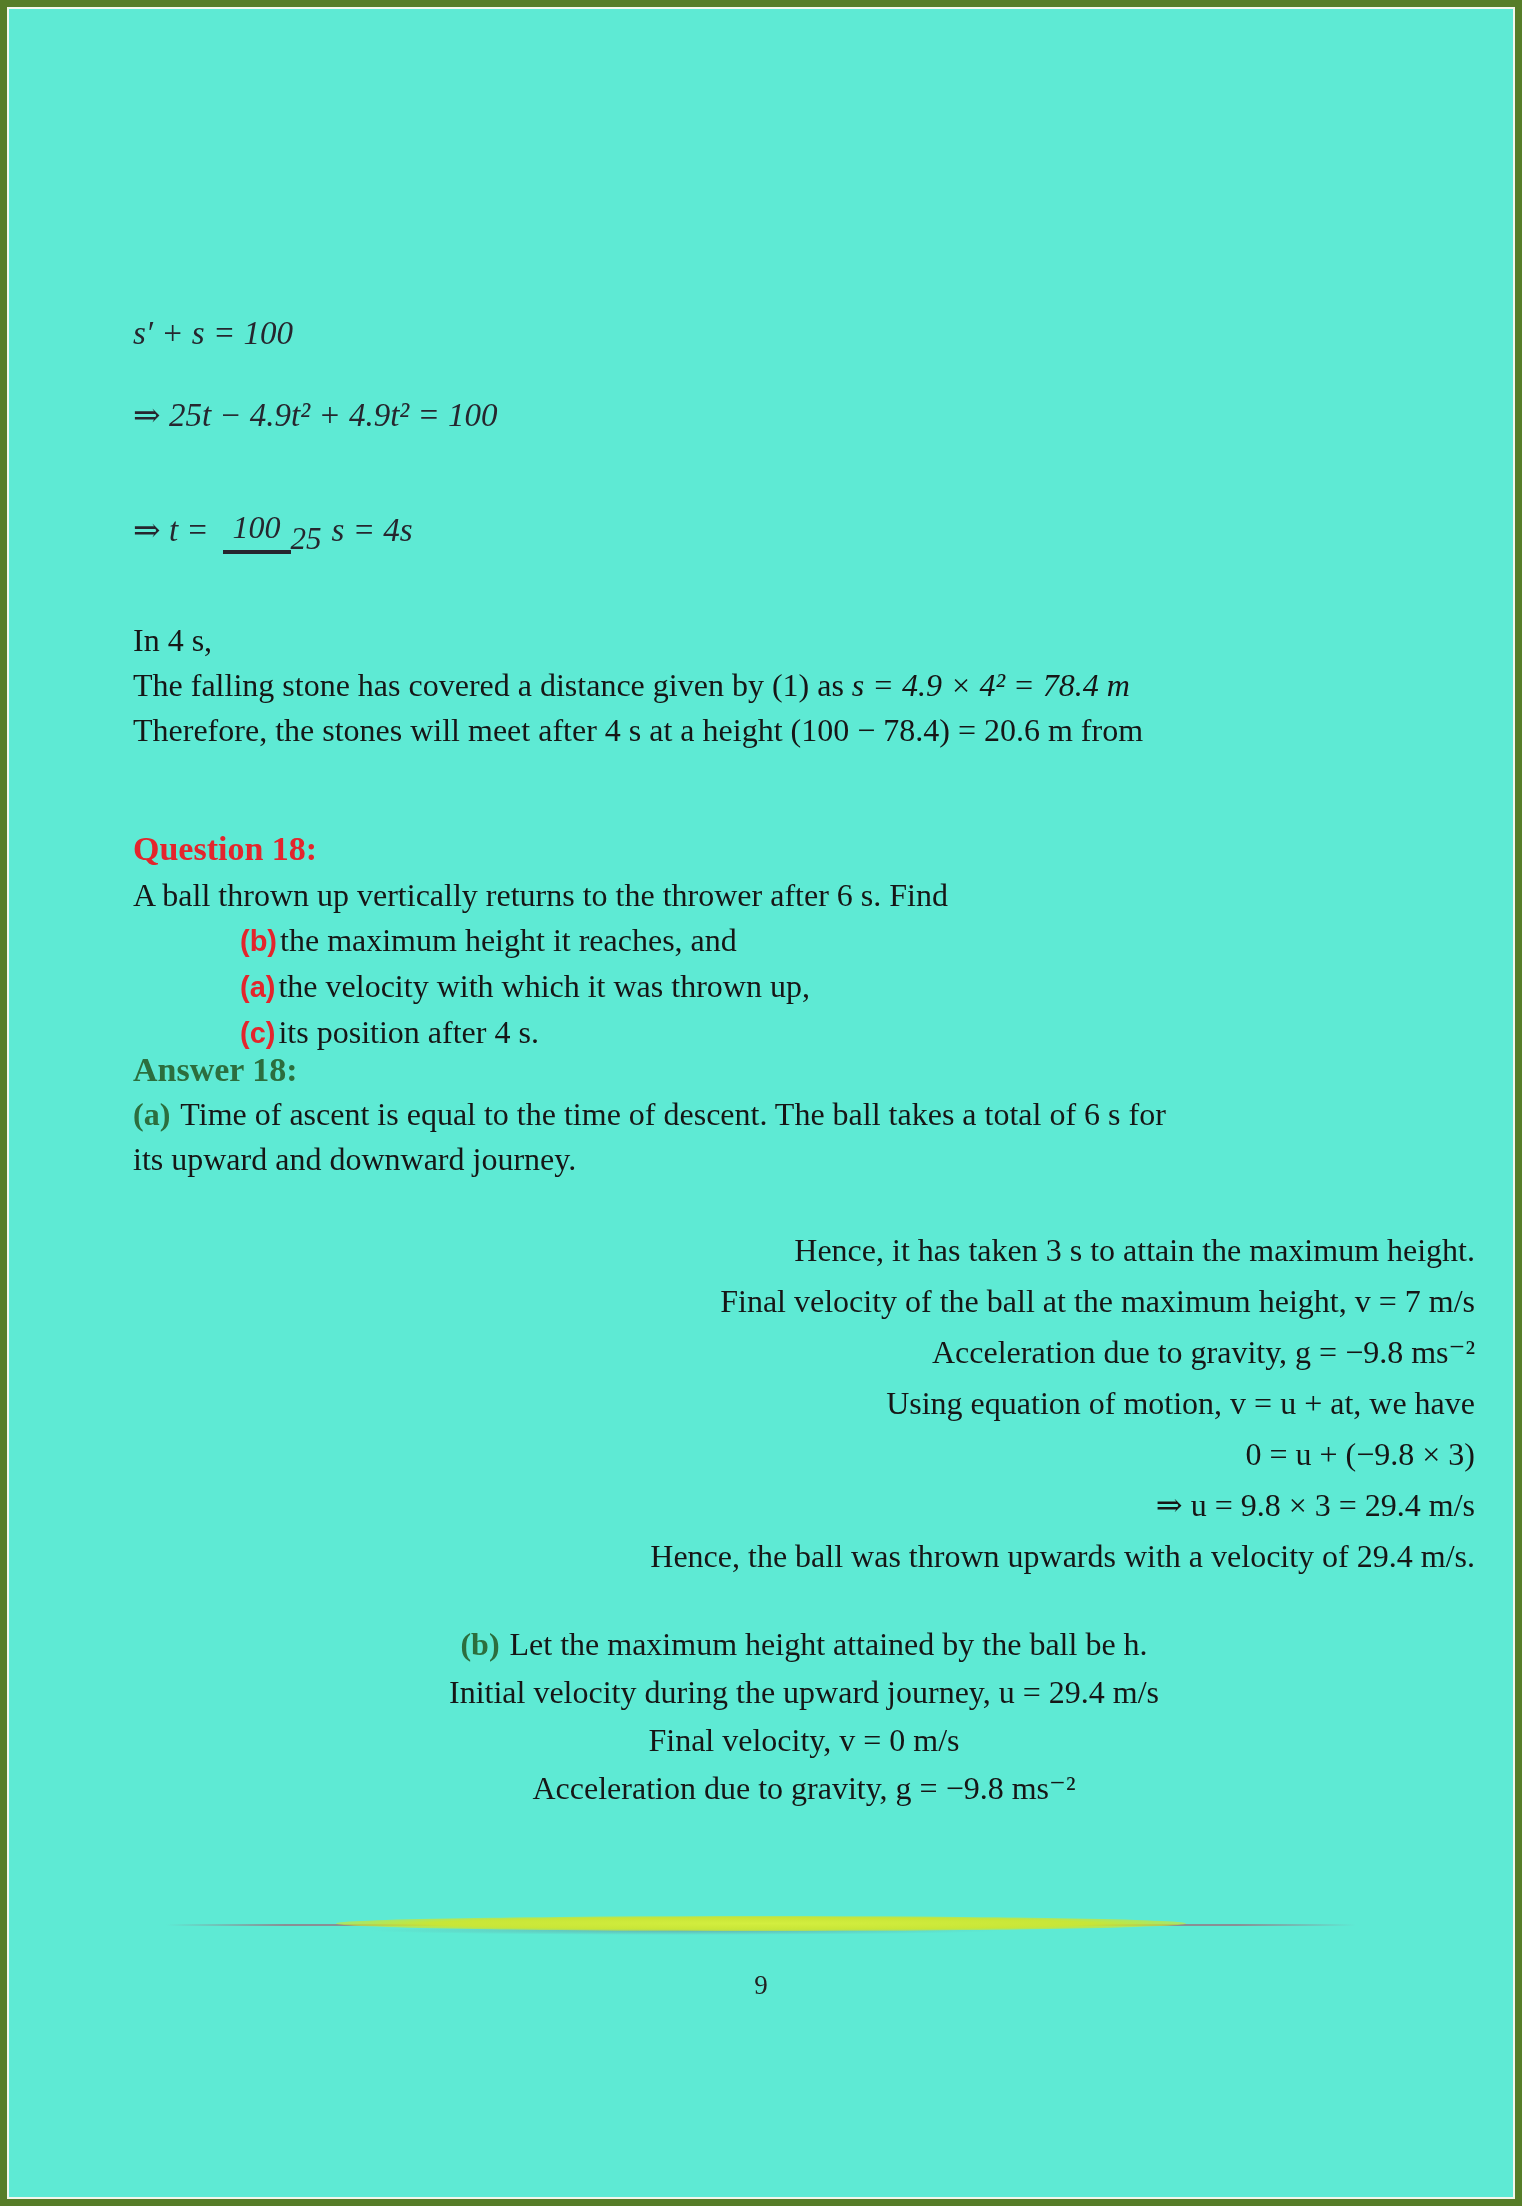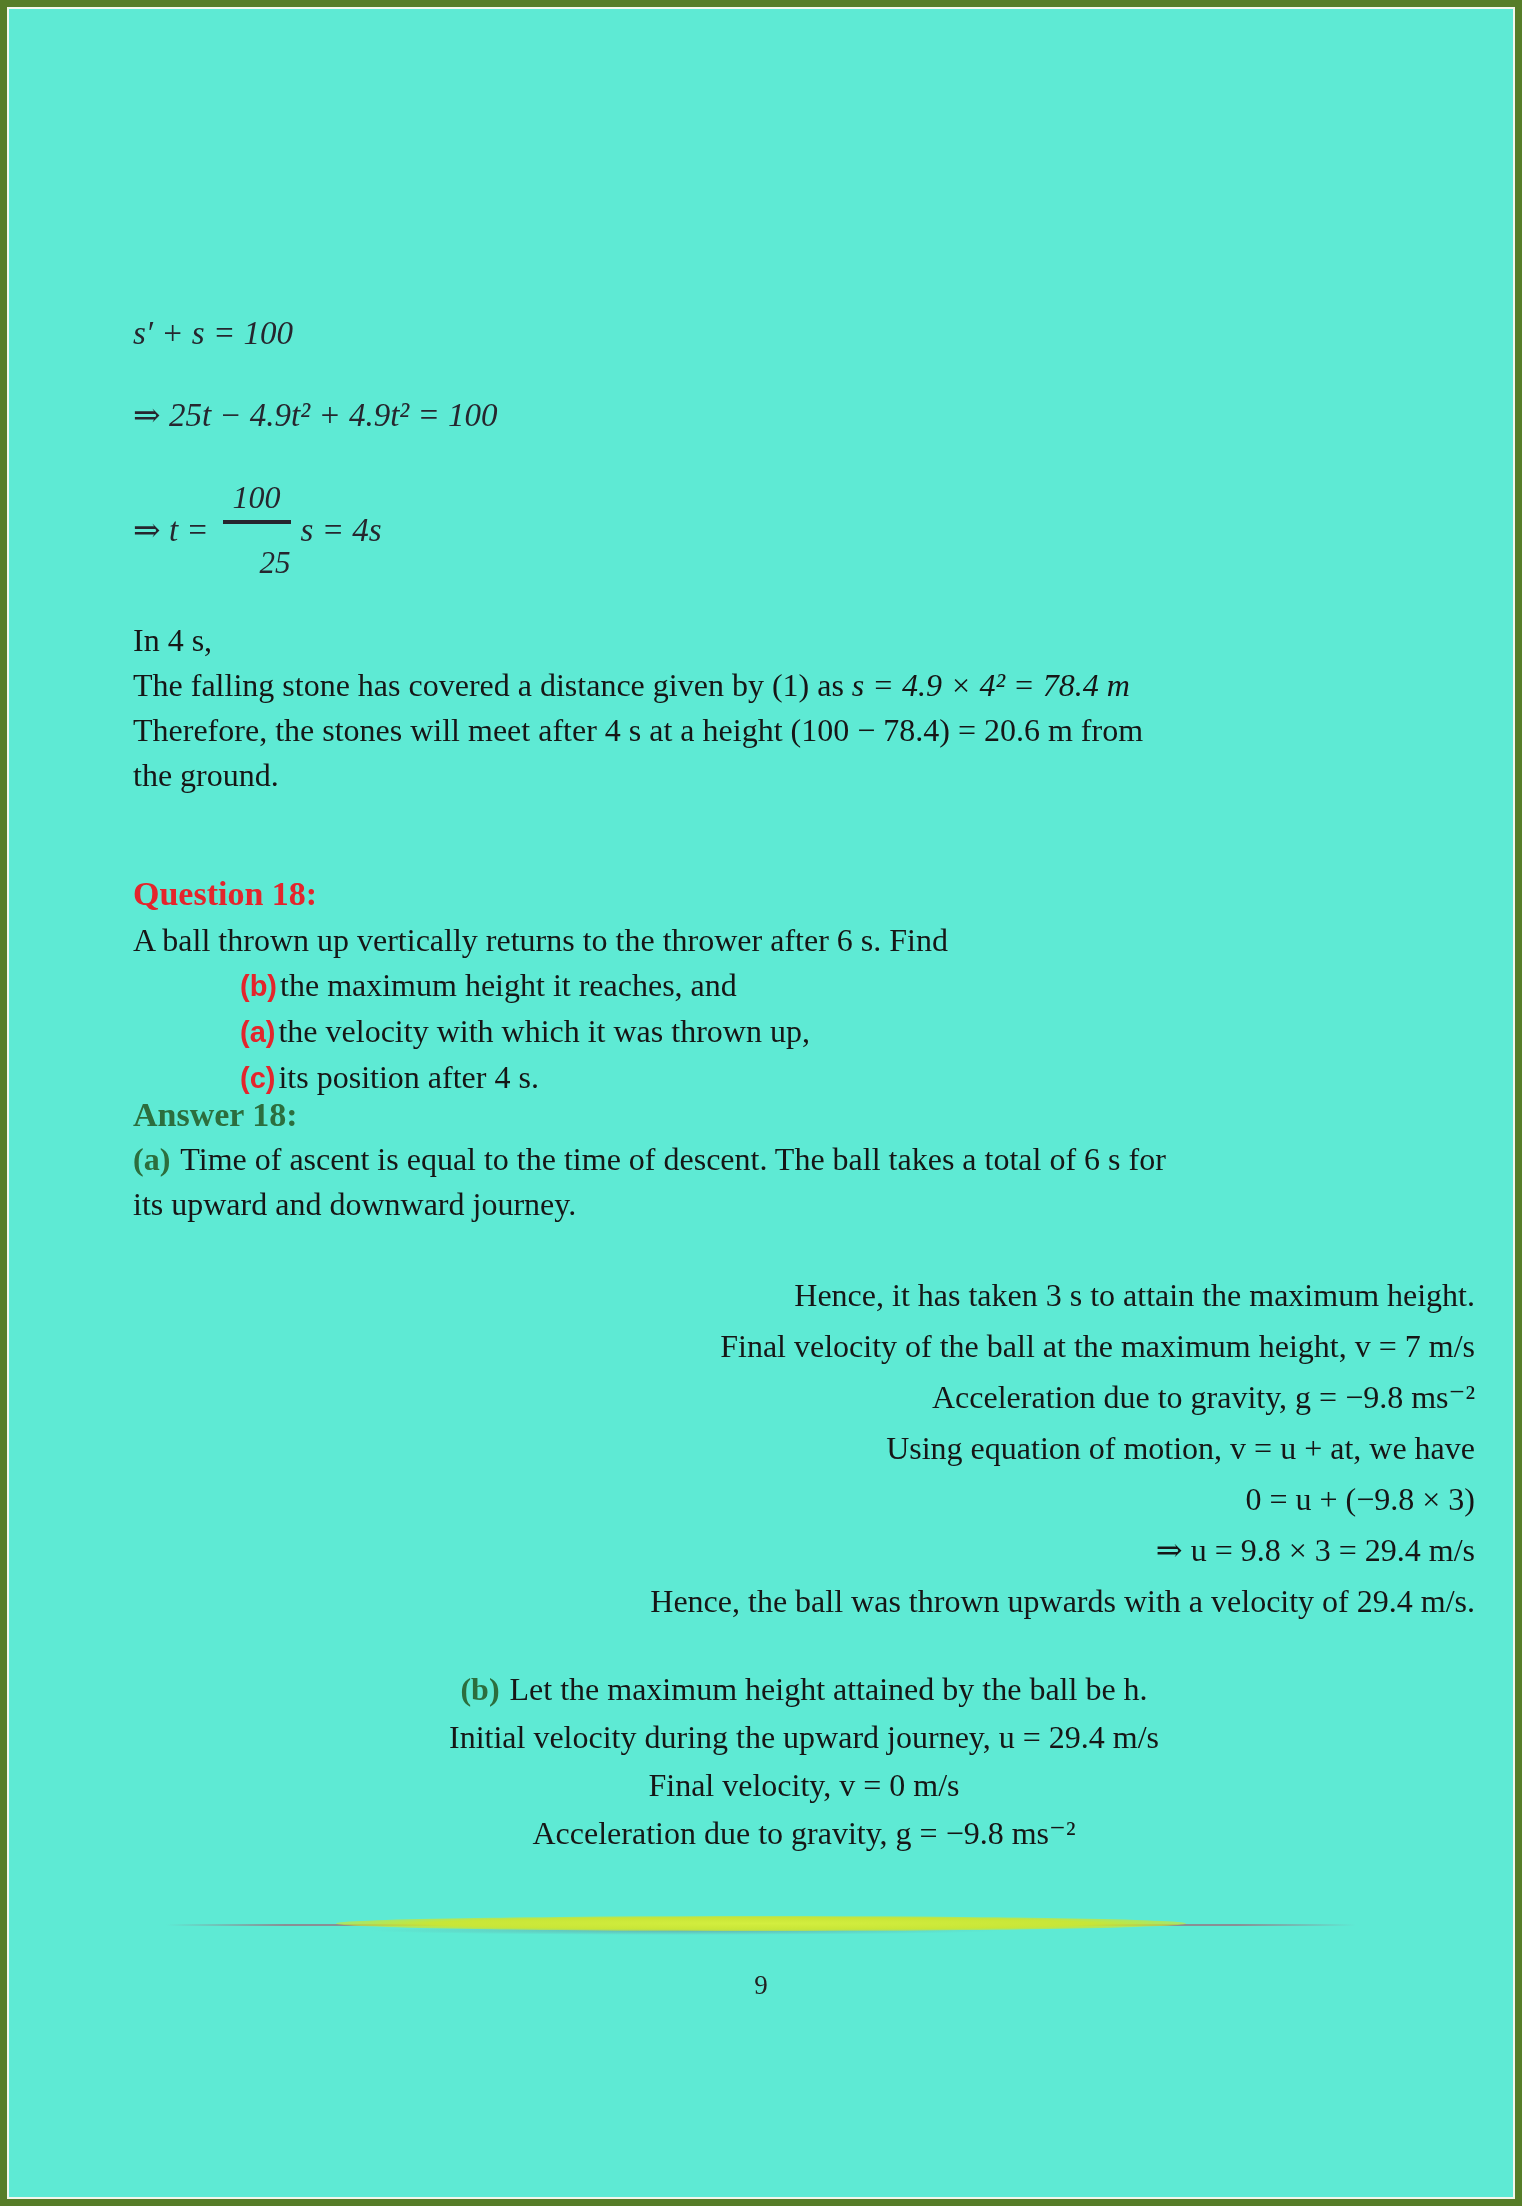--- a/index.html
+++ b/index.html
@@ -23,21 +23,21 @@
     line-height:46px;
     white-space:nowrap;
   }
   .eq2{margin-top:36px;}
   .eq-frac{
     margin-top:40px;
     display:flex;align-items:center;
     height:104px;
   }
   .frac{
-    display:inline-flex;flex-direction:column;align-items:flex-end;
+    display:inline-flex;flex-direction:row;align-items:center;
     margin:0 10px 0 14px;
   }
   .frac .num{
     font-size:32px;line-height:42px;
     border-bottom:4px solid #26262e;
     padding:0 10px 2px 10px;
   }
   .frac .den{font-size:31px;line-height:42px;padding-top:18px;}
   .para{margin-top:36px;}
   .math{font-style:italic;}
@@ -106,21 +106,20 @@
         <span class="num">100</span>
         <span class="den">25</span>
       </span>
       <span>s = 4s</span>
     </div>
 
     <div class="para">
       <div class="line">In 4 s,</div>
       <div class="line"><span>The falling stone has covered a distance given by (1) as </span><span class="math">s = 4.9 × 4² = 78.4 m</span></div>
       <div class="line">Therefore, the stones will meet after 4 s at a height (100 − 78.4) = 20.6 m from</div>
-      <div class="line">the ground.</div>
     </div>
 
     <div class="q-heading">Question 18:</div>
 
     <div class="line">A ball thrown up vertically returns to the thrower after 6 s. Find</div>
 
     <div class="q-list">
       <div class="line">
         <span class="q-marker">(b)</span><span>the maximum height it reaches, and</span>
       </div>

